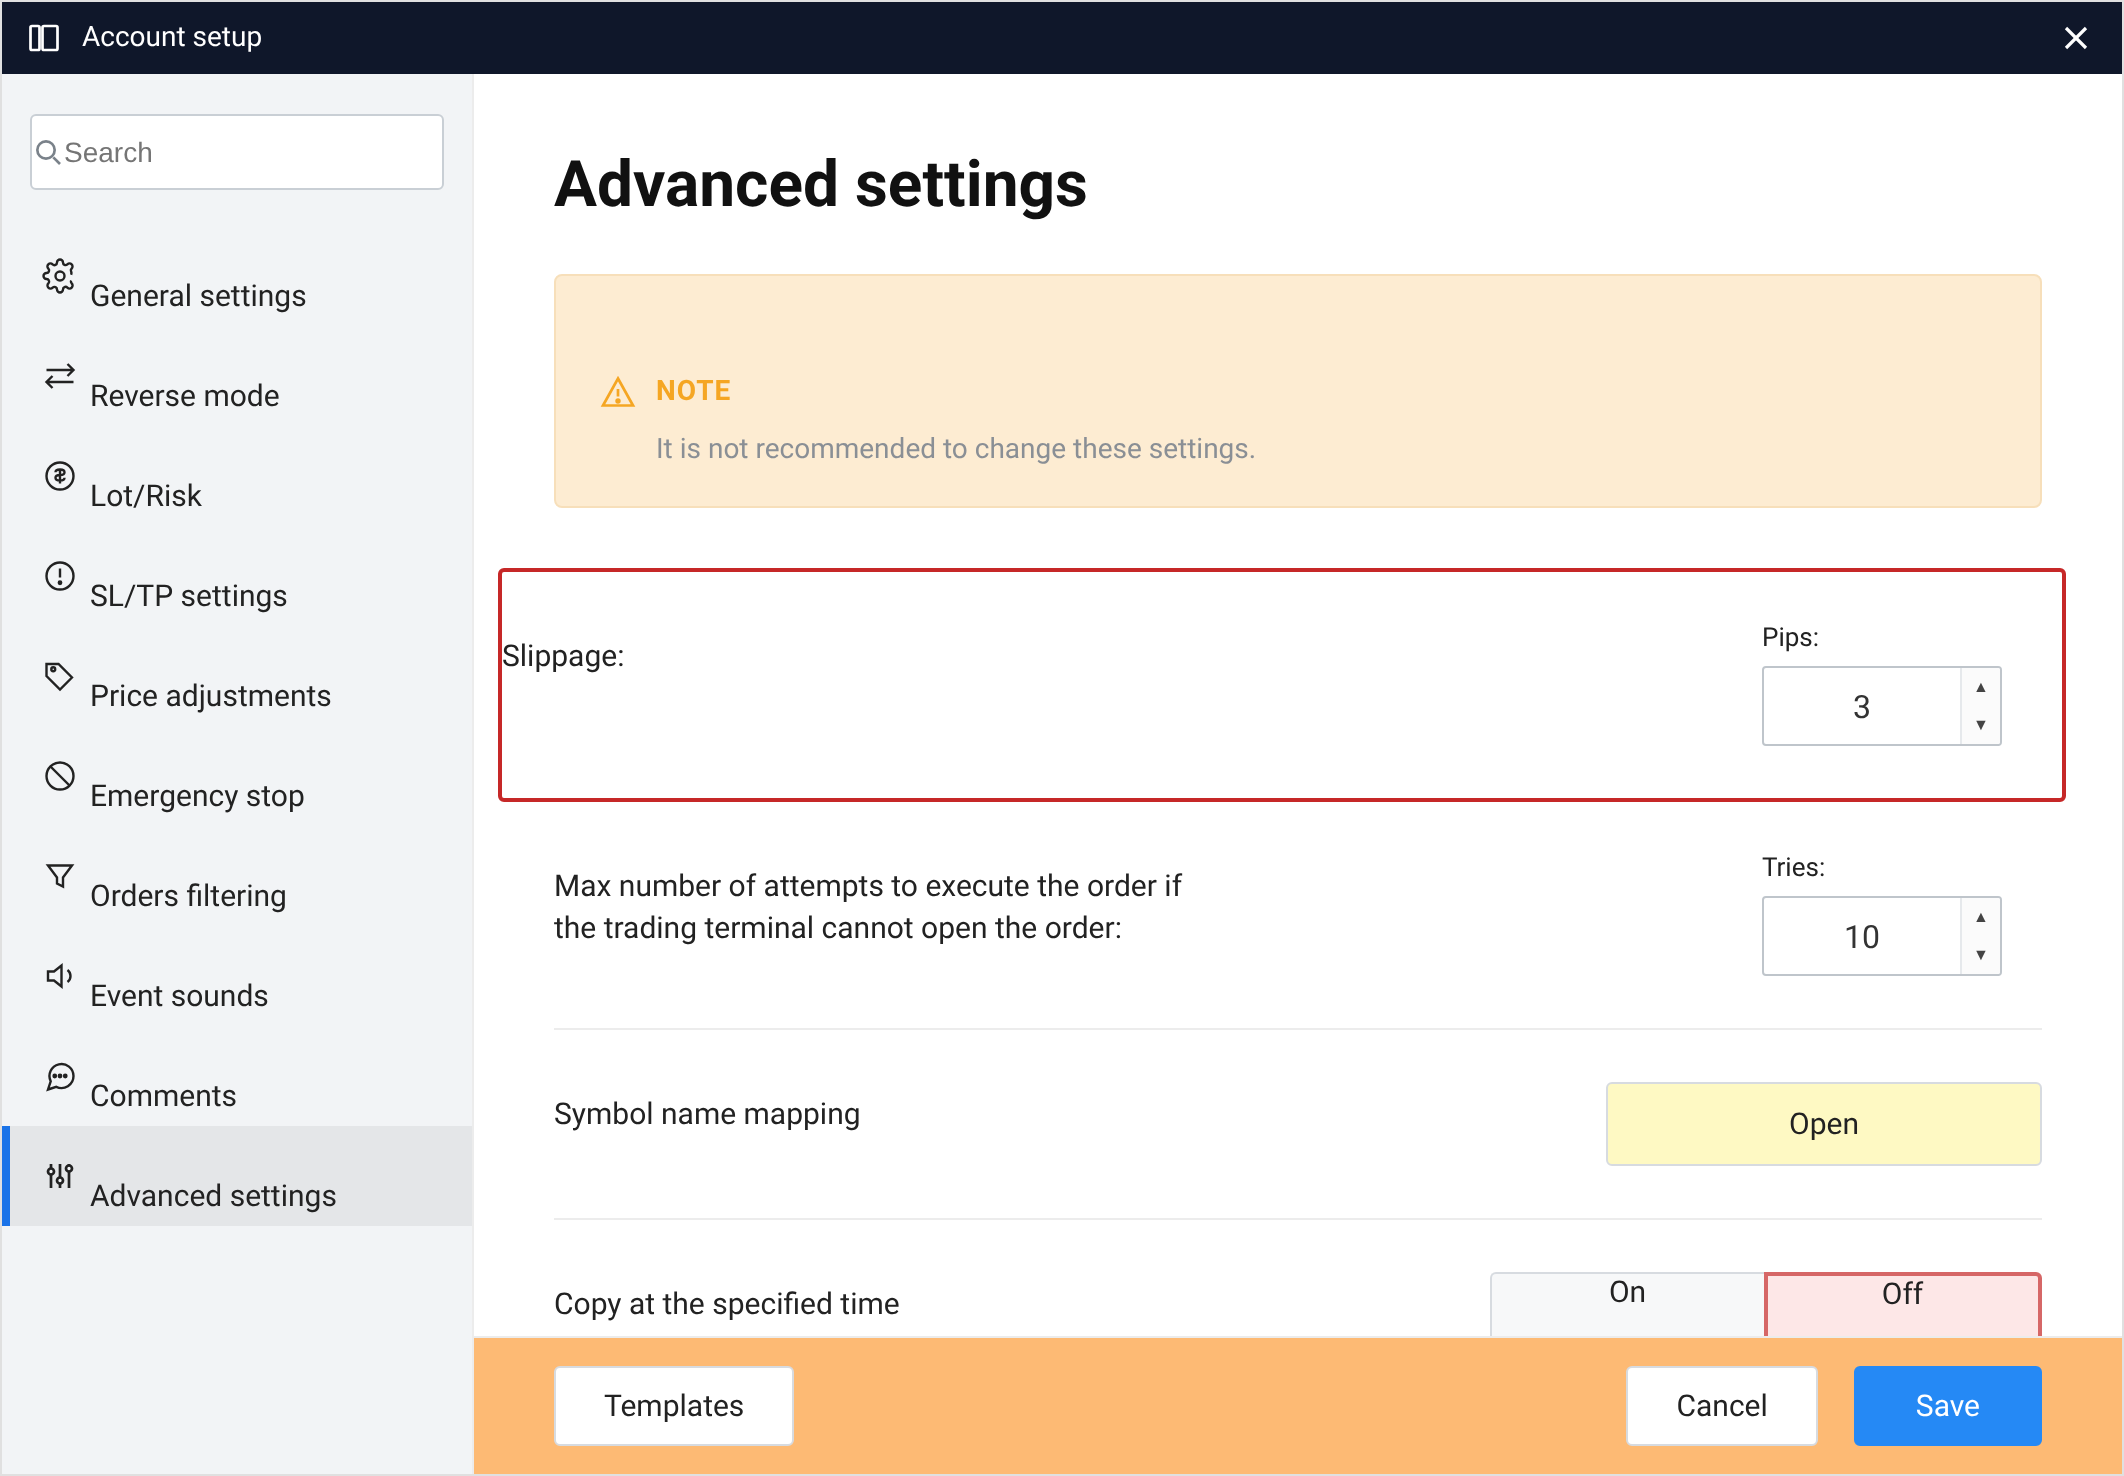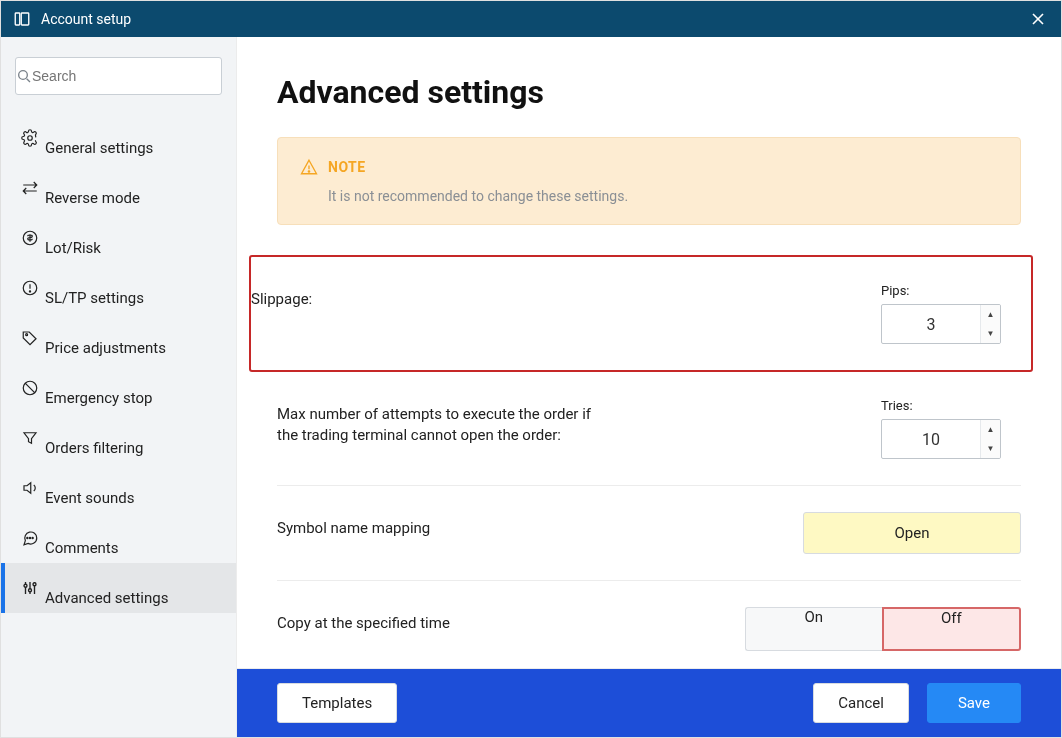--- a/index.html
+++ b/index.html
@@ -12,21 +12,21 @@
   .window {
     width: 1062px;
     height: 738px;
     border: 1px solid #e0e0e0;
     display: flex;
     flex-direction: column;
     box-shadow: 0 2px 8px rgba(0,0,0,0.06);
   }
   .titlebar {
     height: 36px;
-    background: #0c4a6e;
+    background: #0f172a;
     display: flex;
     align-items: center;
     padding: 0 12px;
     color: #fff;
   }
   .titlebar .app-icon {
     width: 18px; height: 18px; margin-right: 10px;
     display: flex; align-items: center; justify-content: center;
   }
   .titlebar .title { font-size: 14px; }
@@ -108,20 +108,21 @@
     padding: 20px 22px;
     margin-bottom: 30px;
   }
   .note-header {
     display: flex; align-items: center;
     color: #f5a623;
     font-weight: 700;
     letter-spacing: 0.5px;
     margin-bottom: 12px;
     font-size: 14px;
+    margin-top: 29px;
   }
   .note-header svg { margin-right: 10px; }
   .note-body {
     color: #8a8f95;
     font-size: 14px;
     padding-left: 28px;
   }
 
   .setting-row {
     display: flex;
@@ -219,21 +220,21 @@
     border: 2px solid #d66767;
     background: #fde7e7;
     border-radius: 0 3px 3px 0;
   }
 
   .footer {
     border-top: 1px solid #ececec;
     padding: 14px 40px;
     display: flex;
     align-items: center;
-    background: #1d4ed8;
+    background: #fdba74;
   }
   .btn {
     border: 1px solid #d7dbe0;
     border-radius: 3px;
     background: #fff;
     height: 40px;
     padding: 0 24px;
     font-size: 15px;
     color: #222;
     display: flex;

